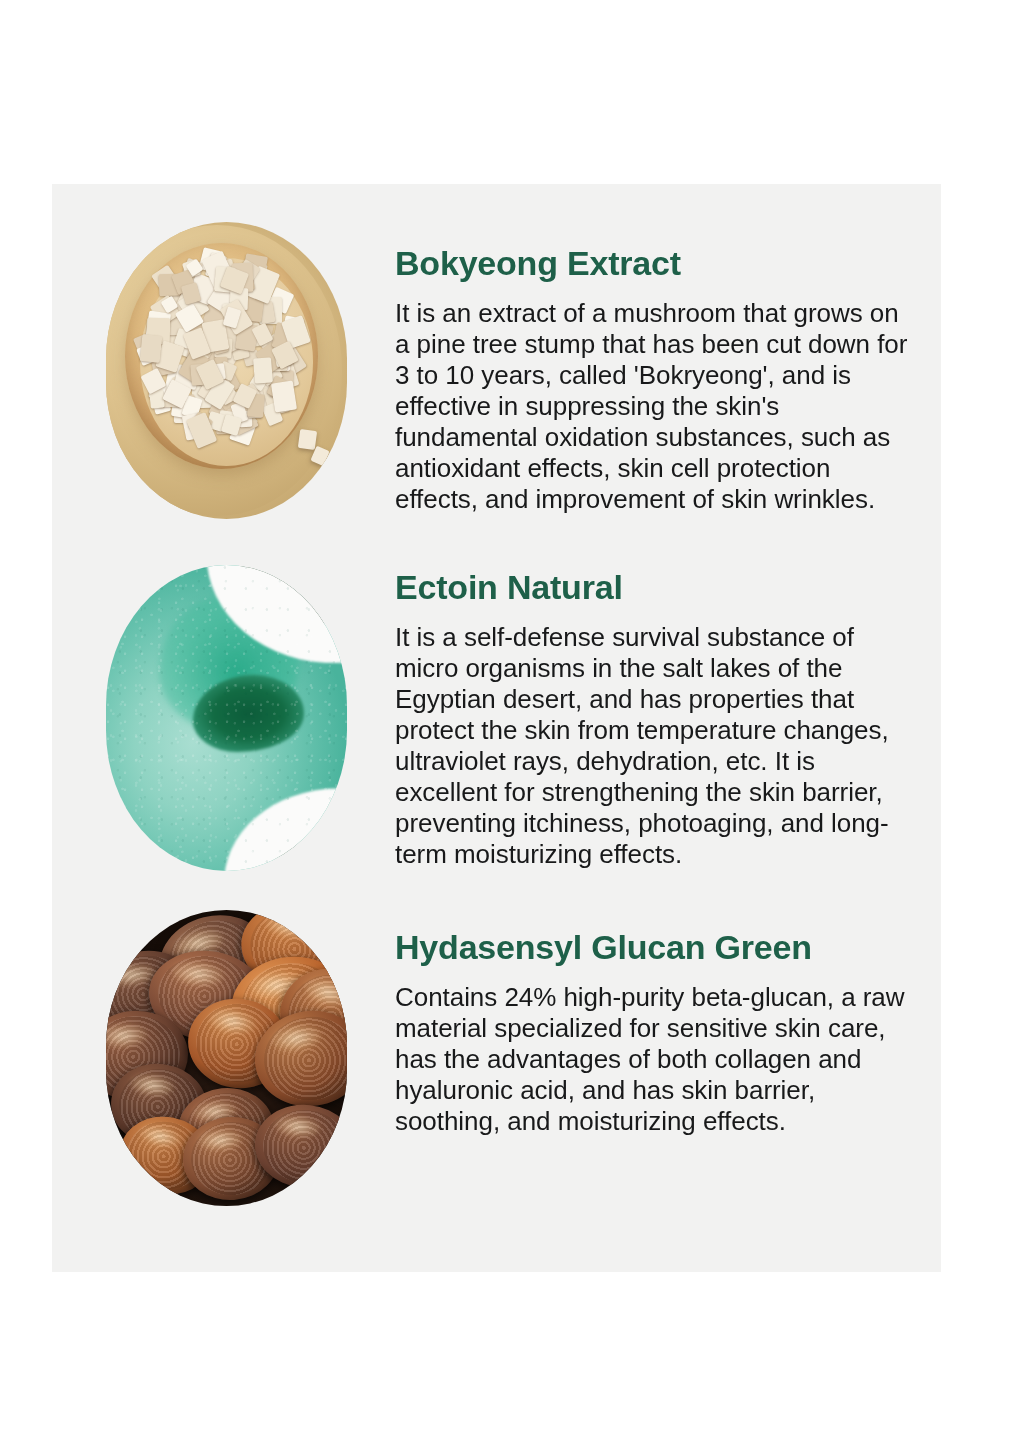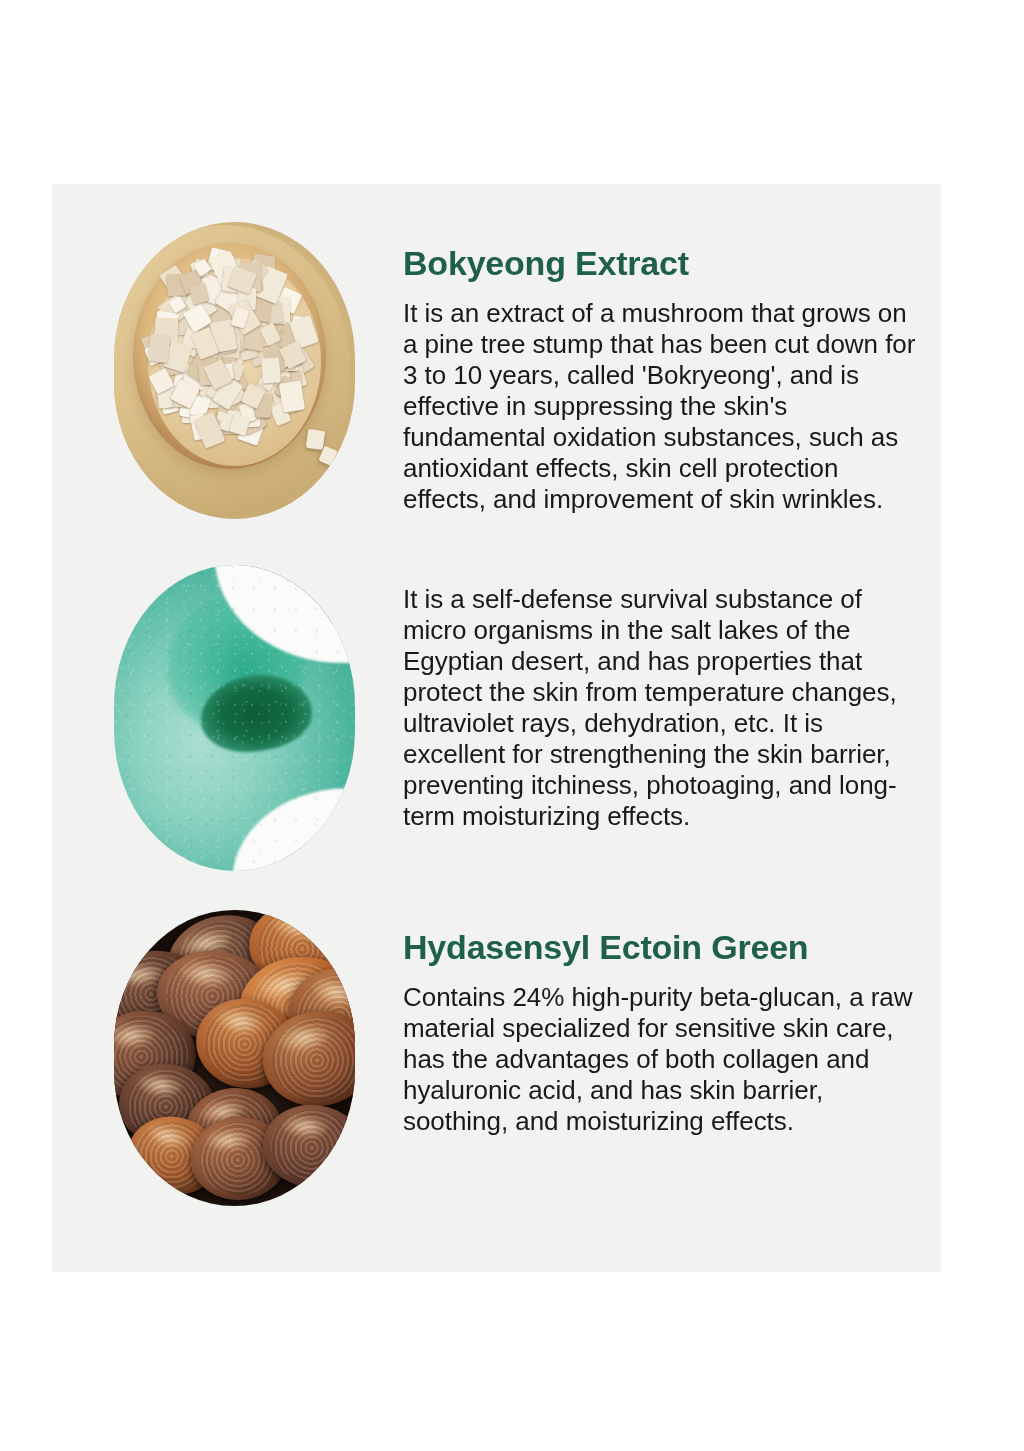--- a/index.html
+++ b/index.html
@@ -27,21 +27,21 @@
     position: absolute;
     left: 52px;
     top: 184px;
     width: 889px;
     height: 1088px;
     background: #f2f2f1;
   }
 
   .ingredient-row {
     position: absolute;
-    left: 18px;
+    left: 10px;
     width: 756px;
   }
   .row-1 { top: 38px;  height: 312px; }
   .row-2 { top: 371px; height: 320px; }
   .row-3 { top: 716px; height: 312px; }
 
   
   .media {
     position: absolute;
     left: 44px;
@@ -380,20 +380,21 @@
           <div class="lake-mid"></div>
           <div class="lake-deep"></div>
           <div class="earth earth-tr"></div>
           <div class="salt-crust salt-tr"></div>
           <div class="earth earth-br"></div>
           <div class="salt-crust salt-br"></div>
           <div class="lake-grain"></div>
         </div>
       </div>
       <div class="copy copy-2">
+        <h2 class="ingredient-title">Ectoin Natural</h2>
         <p class="ingredient-desc">It is a self-defense survival substance of micro organisms in the salt lakes of the Egyptian desert, and has properties that protect the skin from temperature changes, ultraviolet rays, dehydration, etc. It is excellent for strengthening the skin barrier, preventing itchiness, photoaging, and long-term moisturizing effects.</p>
       </div>
     </div>
 
     <div class="ingredient-row row-3">
       <div class="media media-3">
         <div class="media-inner" id="reishi-media">
           <div class="reishi-bg"></div>
         <div class="cap" style="left: 22%; top: 2%; width: 46%; height: 30%; transform: rotate(-14deg); background: radial-gradient(at 34% 28%, rgb(156, 106, 76) 0%, rgb(107, 68, 52) 52%, rgba(28, 15, 10, 0.95) 100%);">
               <div style="position: absolute; left: 18%; top: 14%; width: 44%; height: 26%; border-radius: 50%; background: radial-gradient(rgba(255, 233, 198, 0.72) 0%, rgba(255, 220, 170, 0.22) 55%, rgba(255, 255, 255, 0) 100%); filter: blur(2px); pointer-events: none;"></div>
@@ -433,19 +434,19 @@
             </div>
             <div class="cap" style="left: 32%; top: 70%; width: 40%; height: 28%; transform: rotate(-4deg); background: radial-gradient(at 34% 28%, rgb(181, 117, 76) 0%, rgb(125, 74, 49) 52%, rgba(28, 15, 10, 0.95) 100%);">
               <div style="position: absolute; left: 18%; top: 14%; width: 44%; height: 26%; border-radius: 50%; background: radial-gradient(rgba(255, 233, 198, 0.72) 0%, rgba(255, 220, 170, 0.22) 55%, rgba(255, 255, 255, 0) 100%); filter: blur(2px); pointer-events: none;"></div>
             </div>
             <div class="cap" style="left: 62%; top: 66%; width: 42%; height: 28%; transform: rotate(6deg); background: radial-gradient(at 34% 28%, rgb(156, 98, 67) 0%, rgb(106, 64, 48) 52%, rgba(28, 15, 10, 0.95) 100%);">
               <div style="position: absolute; left: 18%; top: 14%; width: 44%; height: 26%; border-radius: 50%; background: radial-gradient(rgba(255, 233, 198, 0.72) 0%, rgba(255, 220, 170, 0.22) 55%, rgba(255, 255, 255, 0) 100%); filter: blur(2px); pointer-events: none;"></div>
             </div>
           </div>
       </div>
       <div class="copy copy-3">
-        <h2 class="ingredient-title">Hydasensyl Ectoin Green</h2>
+        <h2 class="ingredient-title">Hydasensyl Glucan Green</h2>
         <p class="ingredient-desc">Contains 24% high-purity beta-glucan, a raw material specialized for sensitive skin care, has the advantages of both collagen and hyaluronic acid, and has skin barrier, soothing, and moisturizing effects.</p>
       </div>
     </div>
 
   </div>
 </div>
 
 </body></html>

